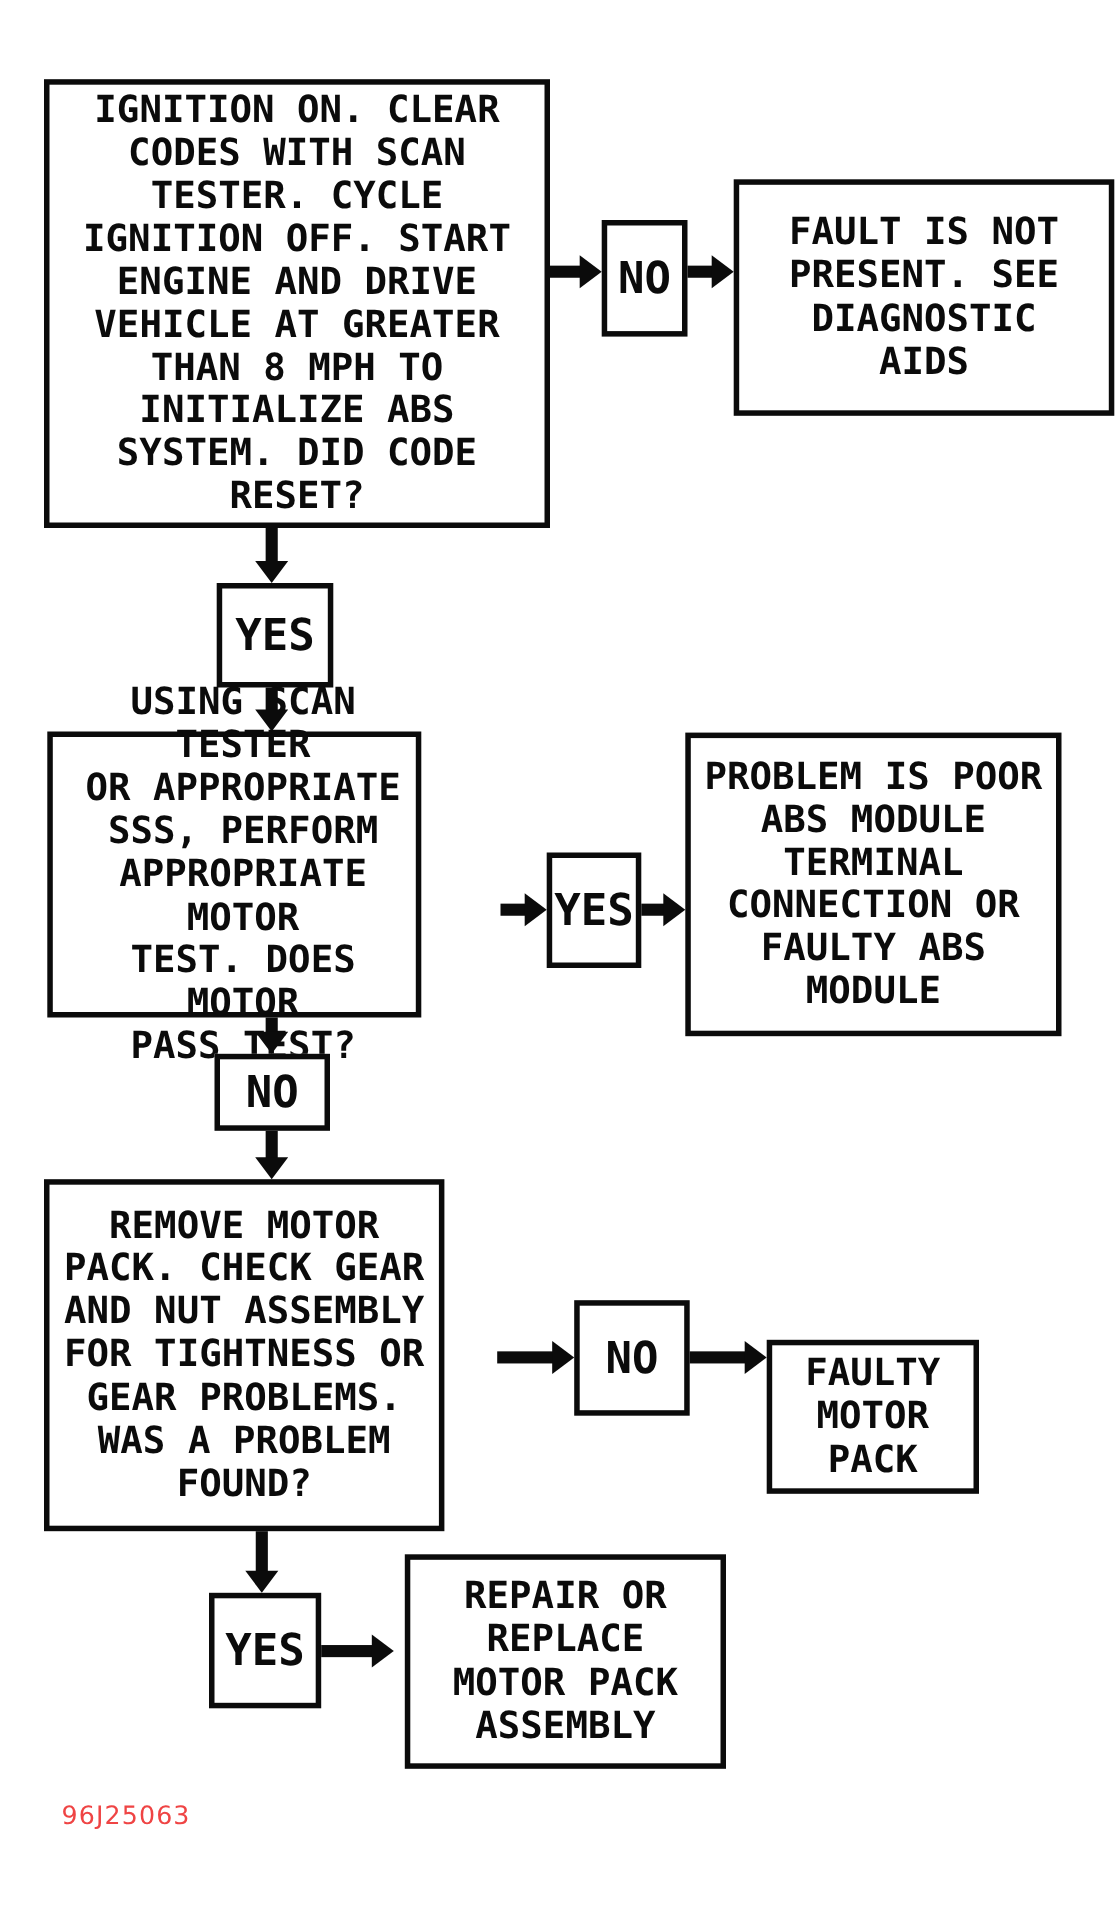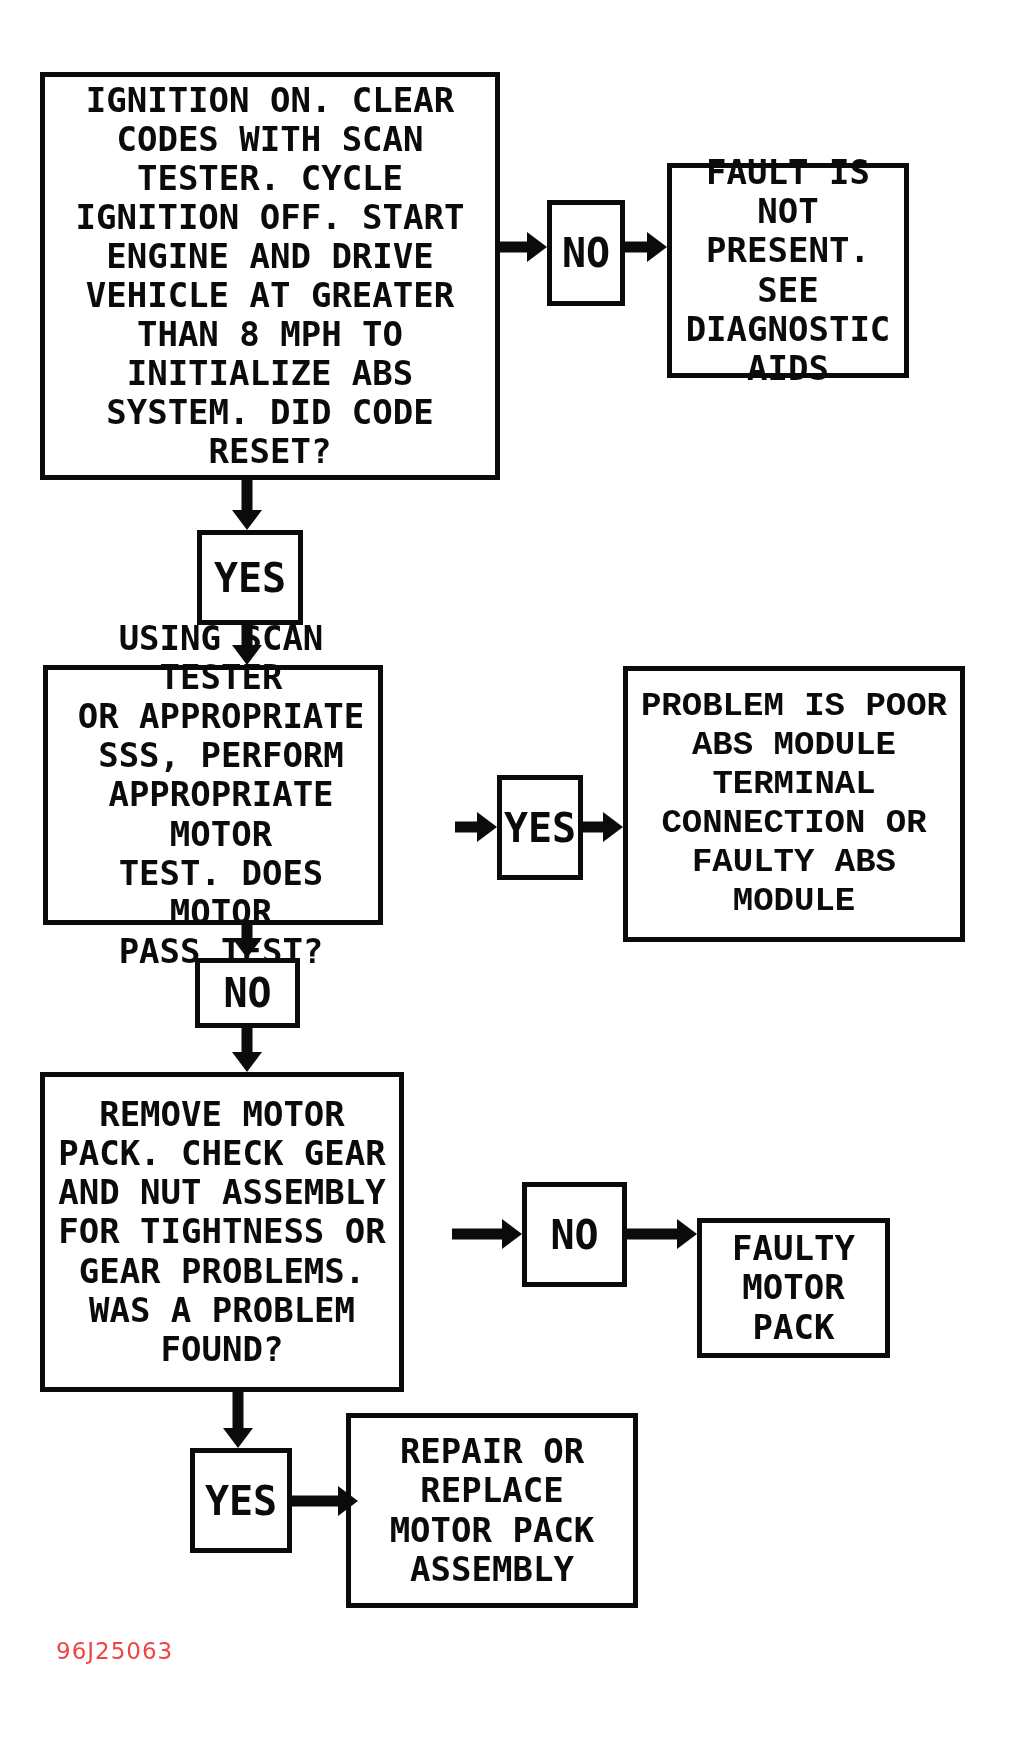--- a/index.html
+++ b/index.html
@@ -67,31 +67,31 @@
     font-family: "DejaVu Sans", sans-serif;
     font-weight: normal;
     font-size: 23px;
     color: #ef4444;
     letter-spacing: 1px;
   }
 
   
   #step1   { left: 40px;  top: 72px;   width: 460px; height: 408px; }
   #no1     { left: 547px; top: 200px;  width: 78px;  height: 106px; }
-  #fault   { left: 667px; top: 163px;  width: 242px; height: 215px; }
+  #fault   { left: 667px; top: 163px;  width: 346px; height: 215px; }
   #yes1    { left: 197px; top: 530px;  width: 106px; height: 95px;  }
   #step2   { left: 43px;  top: 665px;  width: 340px; height: 260px; padding-left: 16px; }
   #yes2    { left: 497px; top: 775px;  width: 86px;  height: 105px; }
-  #problem { left: 623px; top: 666px;  width: 342px; height: 276px; font-family: Liberation Mono, monospace; }
+  #problem { left: 623px; top: 666px;  width: 342px; height: 276px; }
   #no2     { left: 195px; top: 958px;  width: 105px; height: 70px;  }
   #step3   { left: 40px;  top: 1072px; width: 364px; height: 320px; }
   #no3     { left: 522px; top: 1182px; width: 105px; height: 105px; }
   #faulty  { left: 697px; top: 1218px; width: 193px; height: 140px; }
   #yes3    { left: 190px; top: 1448px; width: 102px; height: 105px; }
-  #repair  { left: 346px; top: 1413px; width: 292px; height: 195px; }
+  #repair  { left: 368px; top: 1413px; width: 292px; height: 195px; }
 
   
   #a-step1-no1    { left: 500px; top: 232px;  width: 47px; }
   #a-no1-fault    { left: 625px; top: 232px;  width: 42px; }
   #a-step1-yes1   { left: 232px; top: 480px;  height: 50px; }
   #a-yes1-step2   { left: 232px; top: 625px;  height: 40px; }
   #a-step2-yes2   { left: 455px; top: 812px;  width: 42px; }
   #a-yes2-problem { left: 583px; top: 812px;  width: 40px; }
   #a-step2-no2    { left: 232px; top: 925px;  height: 33px; }
   #a-no2-step3    { left: 232px; top: 1028px; height: 44px; }

